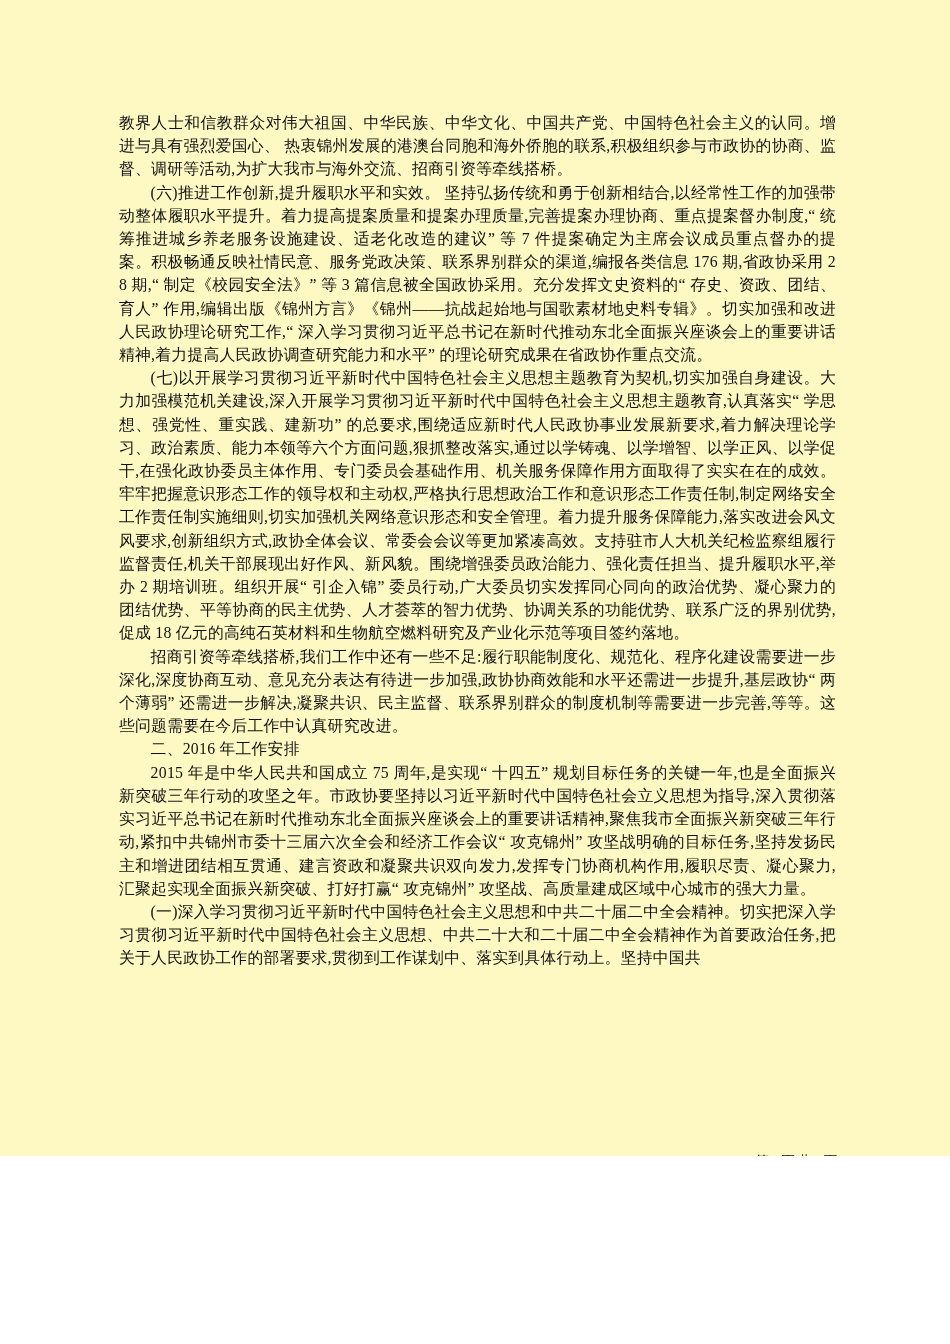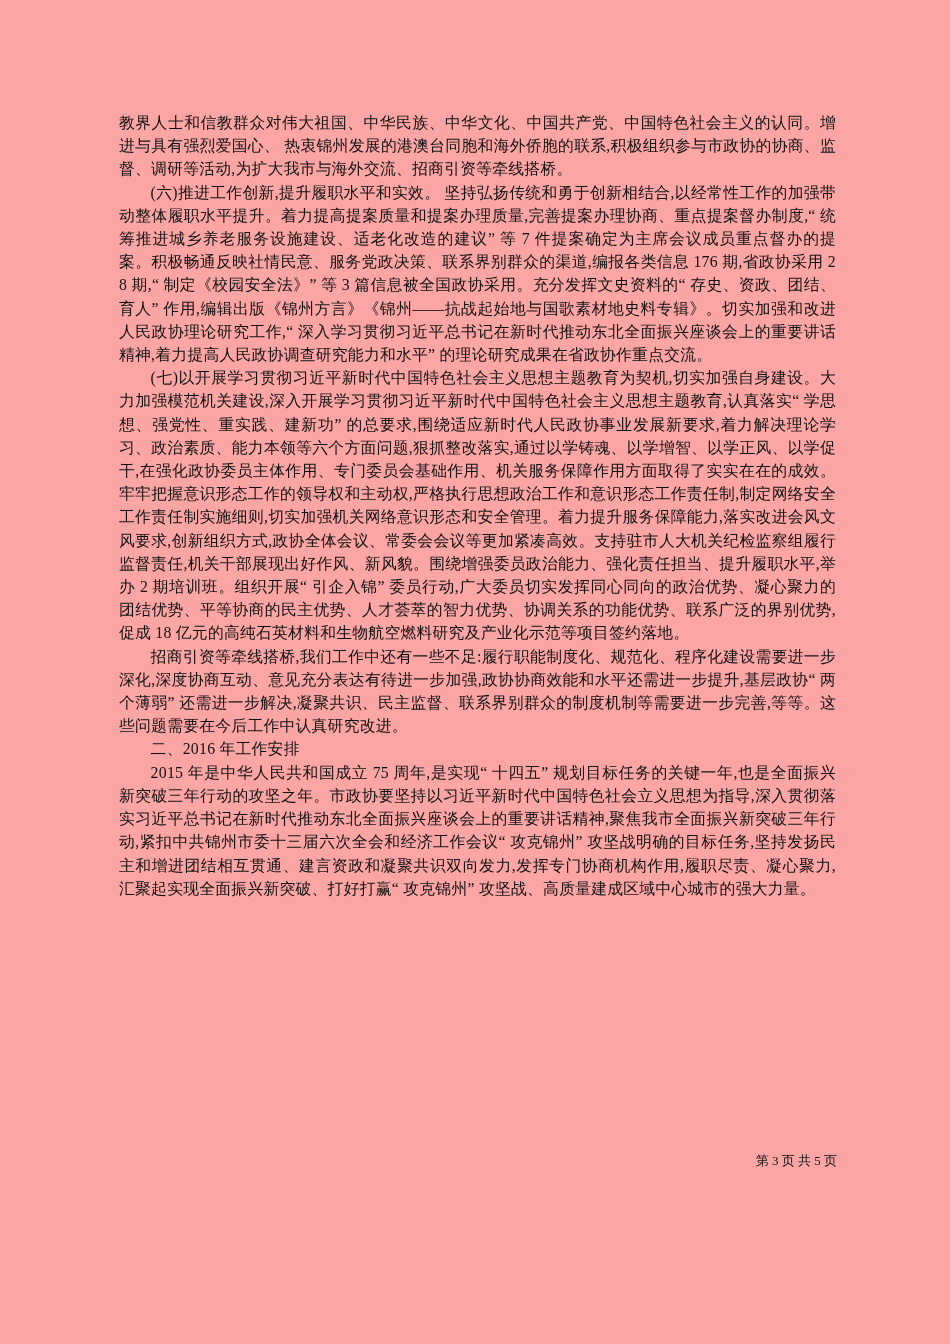--- a/index.html
+++ b/index.html
@@ -7,22 +7,22 @@
     width: 950px;
     background: #ffffff;
   }
   body {
     font-family: "Liberation Serif", "DejaVu Serif", serif;
     color: #111111;
   }
   .page {
     position: relative;
     width: 950px;
-    height: 1344px;
-    background: #fca5a5;
+    height: 1156px;
+    background: #fef9c3;
     overflow: hidden;
   }
   .content {
     position: absolute;
     left: 119px;
     top: 111px;
     width: 717px;
     font-size: 15.8px;
     line-height: 23.2px;
     letter-spacing: 0.25px;
@@ -49,17 +49,18 @@
 <body>
 
 <div class="page">
   <div class="content">
     <p class="no-indent">教界人士和信教群众对伟大祖国、中华民族、中华文化、中国共产党、中国特色社会主义的认同。增进与具有强烈爱国心、 热衷锦州发展的港澳台同胞和海外侨胞的联系,积极组织参与市政协的协商、监督、调研等活动,为扩大我市与海外交流、招商引资等牵线搭桥。</p>
     <p>(六)推进工作创新,提升履职水平和实效。 坚持弘扬传统和勇于创新相结合,以经常性工作的加强带动整体履职水平提升。着力提高提案质量和提案办理质量,完善提案办理协商、重点提案督办制度,“ 统筹推进城乡养老服务设施建设、适老化改造的建议” 等 7 件提案确定为主席会议成员重点督办的提案。积极畅通反映社情民意、服务党政决策、联系界别群众的渠道,编报各类信息 176 期,省政协采用 28 期,“ 制定《校园安全法》” 等 3 篇信息被全国政协采用。充分发挥文史资料的“ 存史、资政、团结、育人” 作用,编辑出版《锦州方言》《锦州——抗战起始地与国歌素材地史料专辑》。切实加强和改进人民政协理论研究工作,“ 深入学习贯彻习近平总书记在新时代推动东北全面振兴座谈会上的重要讲话精神,着力提高人民政协调查研究能力和水平” 的理论研究成果在省政协作重点交流。</p>
     <p>(七)以开展学习贯彻习近平新时代中国特色社会主义思想主题教育为契机,切实加强自身建设。大力加强模范机关建设,深入开展学习贯彻习近平新时代中国特色社会主义思想主题教育,认真落实“ 学思想、强党性、重实践、建新功” 的总要求,围绕适应新时代人民政协事业发展新要求,着力解决理论学习、政治素质、能力本领等六个方面问题,狠抓整改落实,通过以学铸魂、以学增智、以学正风、以学促干,在强化政协委员主体作用、专门委员会基础作用、机关服务保障作用方面取得了实实在在的成效。 牢牢把握意识形态工作的领导权和主动权,严格执行思想政治工作和意识形态工作责任制,制定网络安全工作责任制实施细则,切实加强机关网络意识形态和安全管理。着力提升服务保障能力,落实改进会风文风要求,创新组织方式,政协全体会议、常委会会议等更加紧凑高效。支持驻市人大机关纪检监察组履行监督责任,机关干部展现出好作风、新风貌。围绕增强委员政治能力、强化责任担当、提升履职水平,举办 2 期培训班。组织开展“ 引企入锦” 委员行动,广大委员切实发挥同心同向的政治优势、凝心聚力的团结优势、平等协商的民主优势、人才荟萃的智力优势、协调关系的功能优势、联系广泛的界别优势,促成 18 亿元的高纯石英材料和生物航空燃料研究及产业化示范等项目签约落地。</p>
     <p>招商引资等牵线搭桥,我们工作中还有一些不足:履行职能制度化、规范化、程序化建设需要进一步深化,深度协商互动、意见充分表达有待进一步加强,政协协商效能和水平还需进一步提升,基层政协“ 两个薄弱” 还需进一步解决,凝聚共识、民主监督、联系界别群众的制度机制等需要进一步完善,等等。这些问题需要在今后工作中认真研究改进。</p>
     <p>二、2016 年工作安排</p>
     <p>2015 年是中华人民共和国成立 75 周年,是实现“ 十四五” 规划目标任务的关键一年,也是全面振兴新突破三年行动的攻坚之年。市政协要坚持以习近平新时代中国特色社会立义思想为指导,深入贯彻落实习近平总书记在新时代推动东北全面振兴座谈会上的重要讲话精神,聚焦我市全面振兴新突破三年行动,紧扣中共锦州市委十三届六次全会和经济工作会议“ 攻克锦州” 攻坚战明确的目标任务,坚持发扬民主和增进团结相互贯通、建言资政和凝聚共识双向发力,发挥专门协商机构作用,履职尽责、凝心聚力,汇聚起实现全面振兴新突破、打好打赢“ 攻克锦州” 攻坚战、高质量建成区域中心城市的强大力量。</p>
+    <p>(一)深入学习贯彻习近平新时代中国特色社会主义思想和中共二十届二中全会精神。切实把深入学习贯彻习近平新时代中国特色社会主义思想、中共二十大和二十届二中全会精神作为首要政治任务,把关于人民政协工作的部署要求,贯彻到工作谋划中、落实到具体行动上。坚持中国共</p>
   </div>
   <div class="footer">
     <span>第 3 页 共 5 页</span>
   </div>
 </div>
 
 </body></html>

